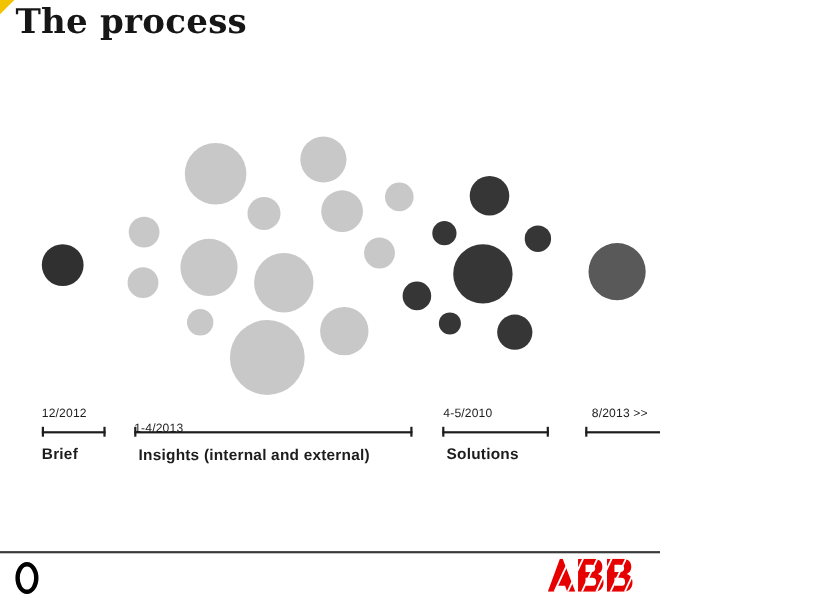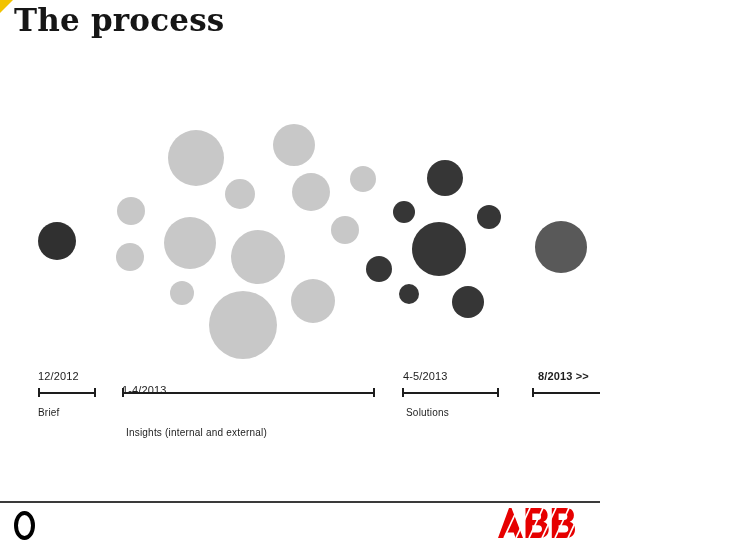--- a/index.html
+++ b/index.html
@@ -78,22 +78,22 @@
     background: #1d1d1d;
   }
   .tl-cap {
     position: absolute;
     width: 1.6px;
     height: 9px;
     background: #1d1d1d;
   }
   .tl-label {
     position: absolute;
-    font-size: 10px;
-    font-weight: 400;
+    font-size: 14px;
+    font-weight: 700;
     color: #1d1d1d;
     white-space: pre-line;
     line-height: 17px;
     letter-spacing: 0.2px;
   }
 
   
   #footer-rule {
     position: absolute;
     left: 0;
@@ -163,27 +163,27 @@
   <div id="timeline">
       <div class="tl-date" style="left: 38px; top: 370px;">12/2012</div>
       <div class="tl-bar" style="left: 38px; top: 392px; width: 58px;"></div>
       <div class="tl-cap" style="left: 38px; top: 388.3px;"></div>
       <div class="tl-cap" style="left: 94.4px; top: 388.3px;"></div>
       <div class="tl-label" style="left: 38px; top: 404px;">Brief</div>
       <div class="tl-date" style="left: 122px; top: 370px; margin-top: 14px;">1-4/2013</div>
       <div class="tl-bar" style="left: 122px; top: 392px; width: 253px;"></div>
       <div class="tl-cap" style="left: 122px; top: 388.3px;"></div>
       <div class="tl-cap" style="left: 373.4px; top: 388.3px;"></div>
-      <div class="tl-label" style="left: 126px; top: 424px;">Insights (internal and external)</div>
-      <div class="tl-date" style="left: 403px; top: 370px;">4-5/2013</div>
+      <div class="tl-label" style="left: 126px; top: 405px;">Insights (internal and external)</div>
+      <div class="tl-date" style="left: 403px; top: 370px;">4-5/2010</div>
       <div class="tl-bar" style="left: 402px; top: 392px; width: 97px;"></div>
       <div class="tl-cap" style="left: 402px; top: 388.3px;"></div>
       <div class="tl-cap" style="left: 497.4px; top: 388.3px;"></div>
       <div class="tl-label" style="left: 406px; top: 404px;">Solutions</div>
-      <div class="tl-date" style="left: 538px; top: 370px; font-weight: bold;">8/2013 &gt;&gt;</div>
+      <div class="tl-date" style="left: 538px; top: 370px;">8/2013 &gt;&gt;</div>
       <div class="tl-bar" style="left: 532px; top: 392px; width: 135px;"></div>
       <div class="tl-cap" style="left: 532px; top: 388.3px;"></div>
       <div class="tl-cap" style="left: 665.4px; top: 388.3px;"></div>
     </div>
 
   <div id="footer-rule"></div>
   <div id="footer-mark"></div>
 
   <div id="abb-logo">
     <svg width="82" height="30" viewBox="0 0 82 30" aria-hidden="true">

